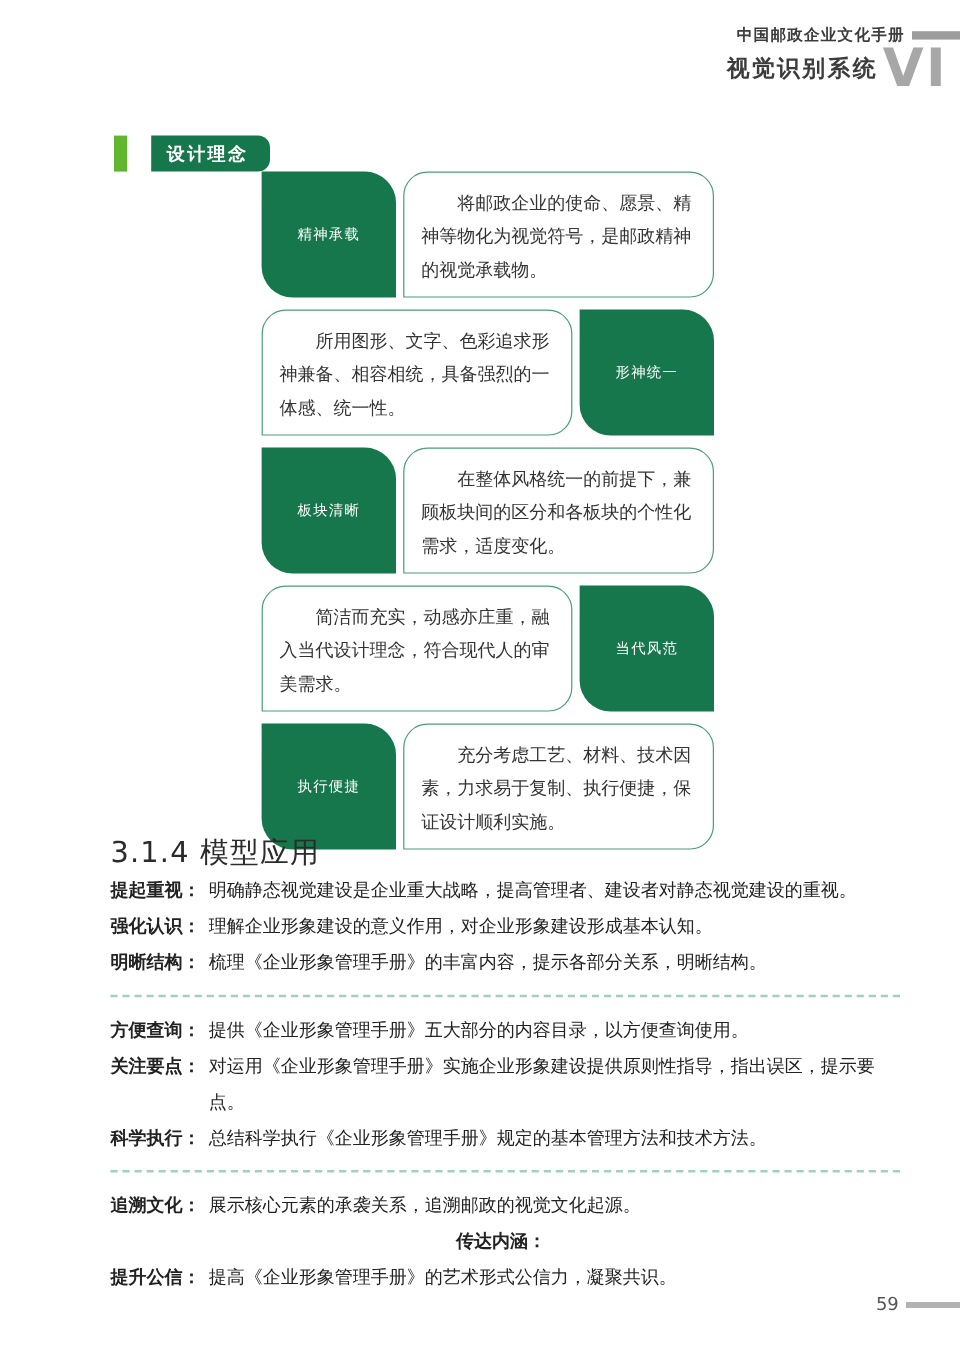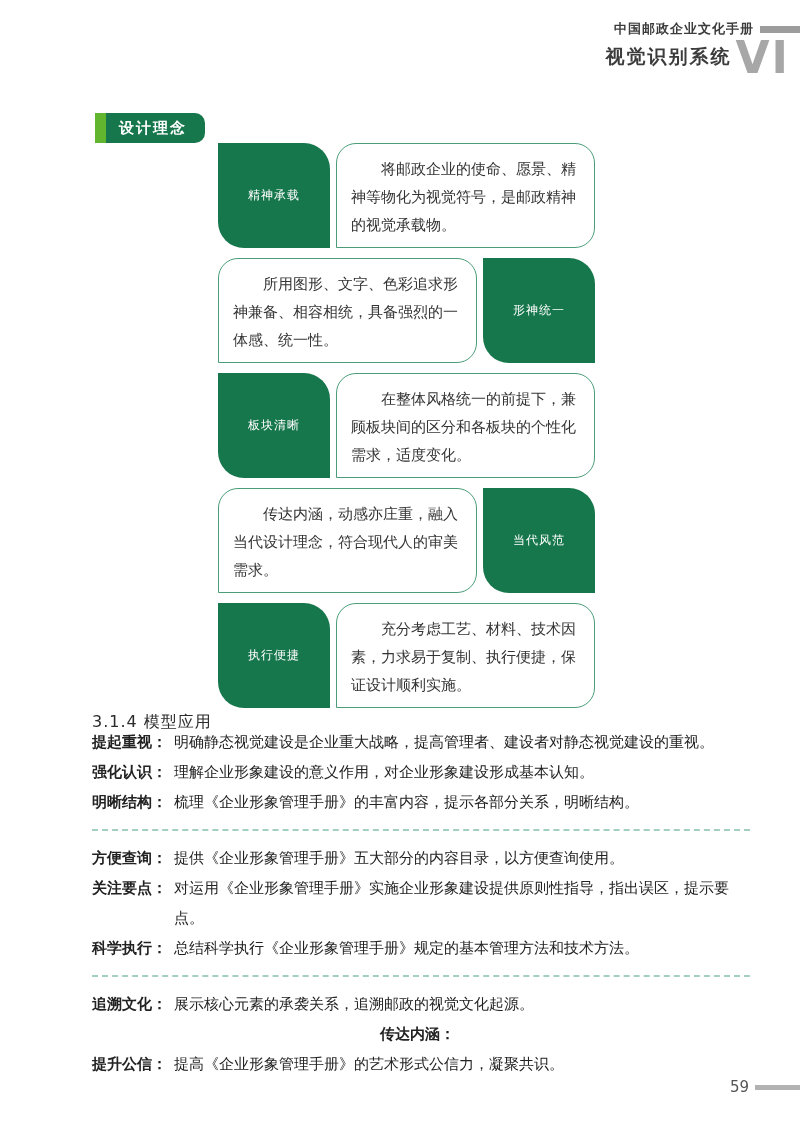--- a/index.html
+++ b/index.html
@@ -12,21 +12,21 @@
   
   .doc-header { position:absolute; top:20px; right:0; text-align:right; }
   .doc-header-line1 { display:flex; align-items:center; justify-content:flex-end; }
   .manual-title { font-size:13px; font-weight:bold; color:#3c3c3c; letter-spacing:1px;text-align:center; }
   .header-bar { width:40px; height:7px; background:#9c9c9c; margin-left:6px; }
   .doc-header-line2 { display:flex; align-items:flex-start; justify-content:flex-end; margin-top:3px; padding-right:10px; }
   .system-title { font-size:19px; font-weight:bold; color:#3c3c3c; letter-spacing:2px; padding-top:3px; }
   .vi-mark { font-size:44px; font-weight:bold; color:#a7a7a7; line-height:0.75; margin-left:4px; letter-spacing:2px; }
 
   
-  .section-tag { position:absolute; left:95px; top:113px; display:flex; height:30px; }
+  .section-tag { position:absolute; left:95px; top:113px; display:flex; height:30px;gap:20px; }
   .tag-accent { width:11px; background:#62b52f; }
   .tag-body {
     background:#17774c; color:#fff; font-size:15px; font-weight:bold;
     letter-spacing:2px; padding:0 18px 0 13px; border-radius:0 10px 10px 0;
     display:flex; align-items:center;
   }
 
   
   .concepts { position:absolute; left:218px; top:143px; width:377px; }
   .concept-row { display:flex; gap:6px; margin-bottom:10px; min-height:97px; }
@@ -37,22 +37,22 @@
     font-size:12px; font-weight:normal; letter-spacing:1px;
   }
   .concept-text {
     flex:1; border:1px solid #4a9d78; border-radius:20px 20px 20px 0;
     padding:11px 14px 8px 14px; font-size:15px; line-height:28px;
     color:#333; text-indent:2em; box-sizing:border-box;
   }
 
   
   .section-heading {
-    position:absolute; left:92px; top:712px;
-    font-size:16px; color:#2b2b2b; letter-spacing:1px;
+    position:absolute; left:92px; top:694px;
+    font-size:24px; color:#2b2b2b; letter-spacing:1px;
   }
   .app-list { position:absolute; left:92px; top:727px; width:658px; }
   .app-item { display:flex; font-size:15px; line-height:30px; color:#222;justify-content:center; }
   .app-label { font-weight:bold; flex:0 0 82px; white-space:nowrap; }
   .app-text { flex:1; }
   .separator { border-top:2px dashed #a3cfc0; margin:12px 0; }
 
   
   .page-footer { position:absolute; right:0; bottom:36px; display:flex; align-items:center; }
   .page-number { font-size:15px; color:#555; }
@@ -90,21 +90,21 @@
       <div class="concept-text">所用图形、文字、色彩追求形神兼备、相容相统，具备强烈的一体感、统一性。</div>
       <div class="concept-label">形神统一</div>
     </div>
 
     <div class="concept-row">
       <div class="concept-label">板块清晰</div>
       <div class="concept-text">在整体风格统一的前提下，兼顾板块间的区分和各板块的个性化需求，适度变化。</div>
     </div>
 
     <div class="concept-row">
-      <div class="concept-text">传达内涵，动感亦庄重，融入当代设计理念，符合现代人的审美需求。</div>
+      <div class="concept-text">简洁而充实，动感亦庄重，融入当代设计理念，符合现代人的审美需求。</div>
       <div class="concept-label">当代风范</div>
     </div>
 
     <div class="concept-row">
       <div class="concept-label">执行便捷</div>
       <div class="concept-text">充分考虑工艺、材料、技术因素，力求易于复制、执行便捷，保证设计顺利实施。</div>
     </div>
 
   </div>
 

